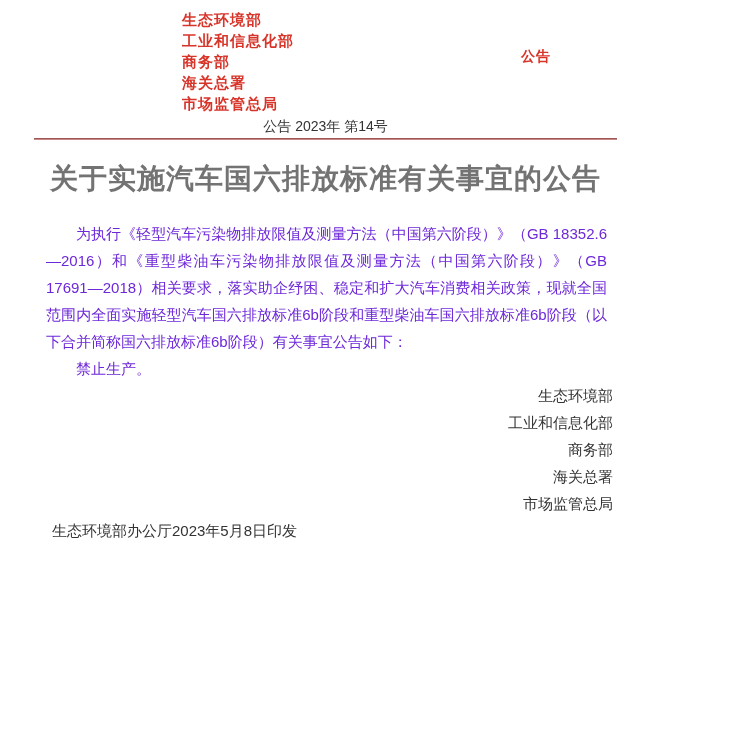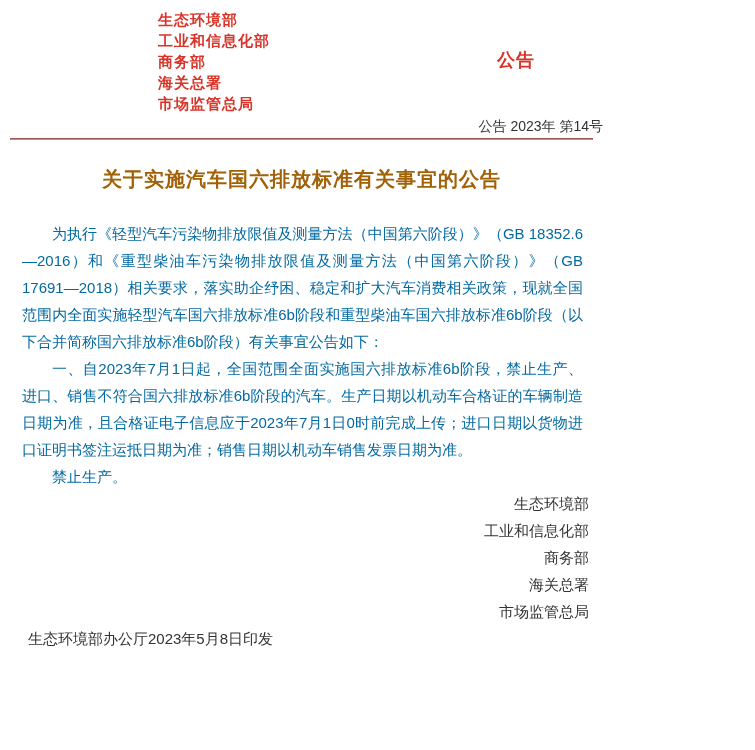--- a/index.html
+++ b/index.html
@@ -8,73 +8,74 @@
     background: #ffffff;
     font-family: "Liberation Sans", "DejaVu Sans", sans-serif;
   }
   .page {
     position: relative;
     width: 603px;
     height: 750px;
     background: #ffffff;
     overflow: hidden;
     color: #333333;
+    padding-left: 24px;
   }
   
   .doc-header {
     position: relative;
     padding: 9px 0 0 158px;
   }
   .agency-line {
     color: #d8352a;
     font-weight: bold;
     font-size: 15px;
     line-height: 21px;
     letter-spacing: 1px;
   }
   .announce-label {
     position: absolute;
     left: 497px;
     top: 48px;
     color: #d8352a;
     font-weight: bold;
-    font-size: 18px;
+    font-size: 14px;
     letter-spacing: 1px;
   }
   
   .doc-number {
-    text-align: right;
+    text-align: center;
     font-size: 14px;
     color: #333333;
     line-height: 20px;
     margin-top: 2px;
   }
   
   .red-rule {
     height: 2px;
     margin: 2px 10px 0 10px;
     background: linear-gradient(#8f3e3e, #d9a0a0);
     border: none;
   }
   
   .doc-title {
     text-align: center;
-    font-size: 20px;
+    font-size: 28px;
     font-weight: bold;
-    color: #a16207;
+    color: #737373;
     margin: 24px 20px 0 20px;
     line-height: 30px;
     letter-spacing: 1px;
   }
   
   .doc-body {
     margin: 26px 20px 0 22px;
     font-size: 15px;
     line-height: 27px;
-    color: #0369a1;
+    color: #6d28d9;
     text-align: justify;
   }
   .doc-body p {
     margin: 0;
     text-indent: 2em;
   }
   
   .signature {
     margin-top: 0;
     padding-right: 14px;
@@ -106,21 +107,20 @@
   </div>
 
   <div class="doc-number">公告 2023年 第14号</div>
 
   <div class="red-rule"></div>
 
   <h1 class="doc-title">关于实施汽车国六排放标准有关事宜的公告</h1>
 
   <div class="doc-body">
     <p>为执行《轻型汽车污染物排放限值及测量方法（中国第六阶段）》（GB 18352.6—2016）和《重型柴油车污染物排放限值及测量方法（中国第六阶段）》（GB 17691—2018）相关要求，落实助企纾困、稳定和扩大汽车消费相关政策，现就全国范围内全面实施轻型汽车国六排放标准6b阶段和重型柴油车国六排放标准6b阶段（以下合并简称国六排放标准6b阶段）有关事宜公告如下：</p>
-    <p>一、自2023年7月1日起，全国范围全面实施国六排放标准6b阶段，禁止生产、进口、销售不符合国六排放标准6b阶段的汽车。生产日期以机动车合格证的车辆制造日期为准，且合格证电子信息应于2023年7月1日0时前完成上传；进口日期以货物进口证明书签注运抵日期为准；销售日期以机动车销售发票日期为准。</p>
     <p>禁止生产。</p>
   </div>
 
   <div class="signature">
     <div>生态环境部</div>
     <div>工业和信息化部</div>
     <div>商务部</div>
     <div>海关总署</div>
     <div>市场监管总局</div>
   </div>

